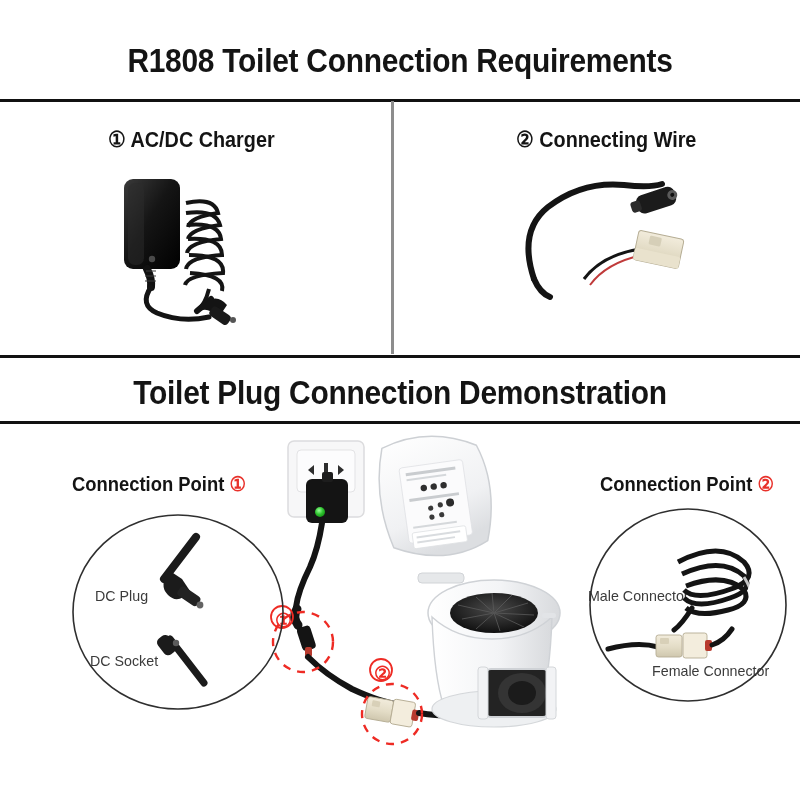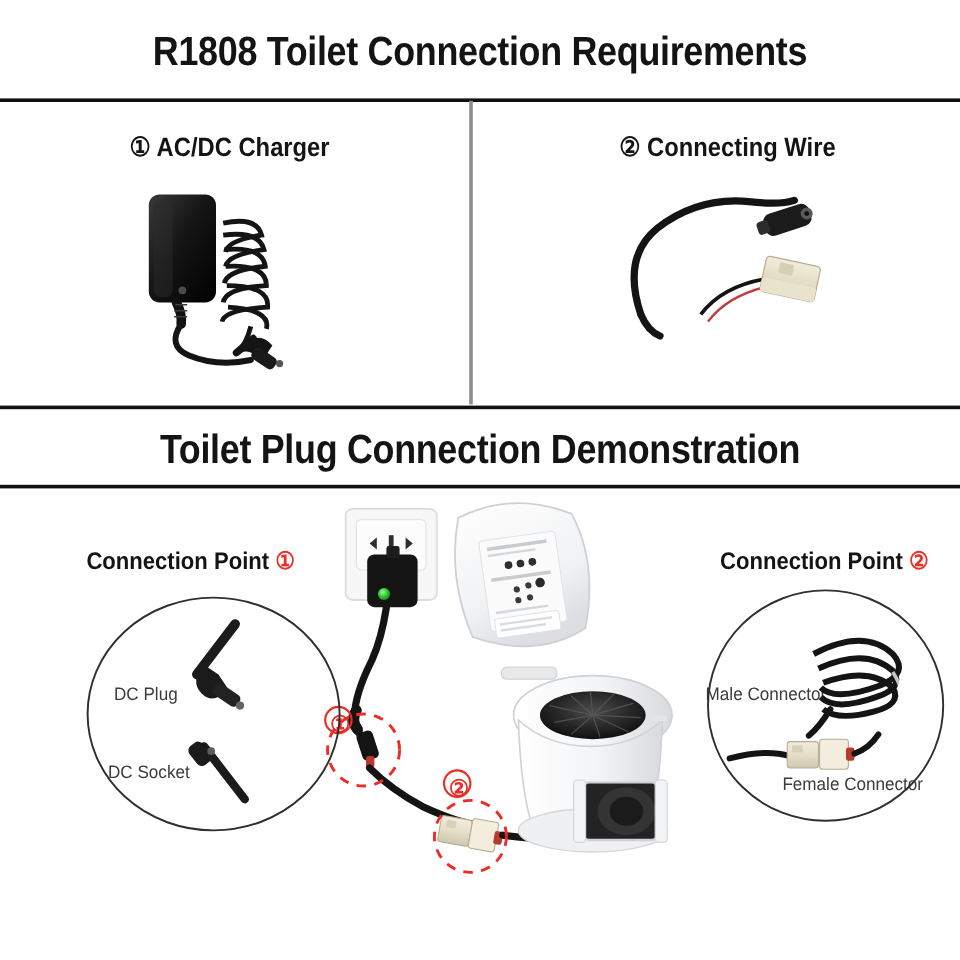--- a/index.html
+++ b/index.html
@@ -3,21 +3,21 @@
 <meta charset="utf-8">
 <style>
   html,body{margin:0;padding:0;}
   body{
     width:800px;height:800px;
     background:#ffffff;
     font-family:"Liberation Sans", sans-serif;
     overflow:hidden;
     position:relative;
   }
-  .page{position:absolute;left:0;top:0;width:800px;height:572px;}
+  .page{position:absolute;left:0;top:17px;width:800px;height:572px;}
 
   
   .hrule{position:absolute;left:0;width:800px;height:3px;background:#111;}
   .vrule{position:absolute;width:3px;background:#8d8d8d;}
 
   
   .main-title{
     position:absolute;left:0;width:800px;text-align:center;
     font-family:"Liberation Sans Narrow","Liberation Sans",sans-serif;
     font-weight:bold;color:#141414;letter-spacing:-0.3px;

